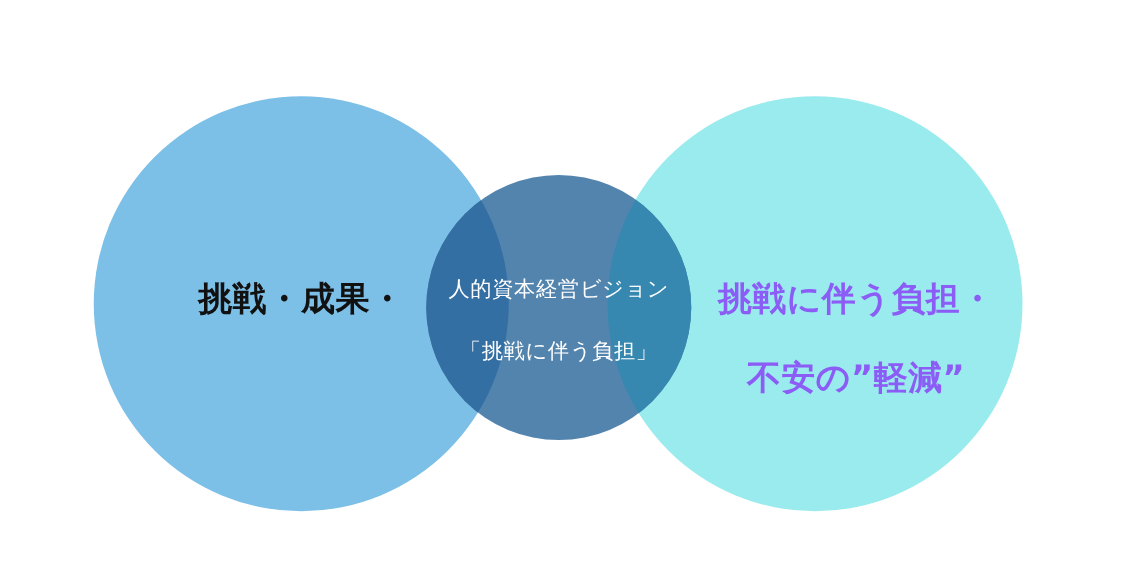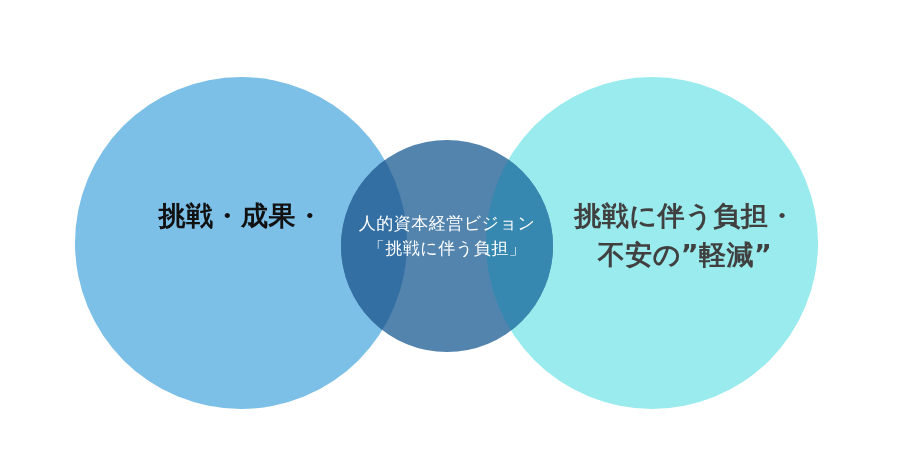--- a/index.html
+++ b/index.html
@@ -51,25 +51,26 @@
     top: 196px;
     width: 290px;
   }
   #label-right {
     left: 540px;
     top: 196px;
     width: 290px;
   }
   #label-center {
     left: 337px;
-    top: 211px;
+    top: 196px;
     width: 220px;
   }
   .label-line {
     display: block;
+    margin-top: 24px;
   }
 </style>
 </head>
 <body>
 
 <div id="venn-diagram">
 
   <svg id="venn-canvas" viewBox="0 0 900 468" xmlns="http://www.w3.org/2000/svg">
     <defs>
       <clipPath id="clip-left">
@@ -102,18 +103,18 @@
 
   <div class="venn-label label-side" id="label-left" style="color: rgb(17, 17, 17);">
     <span class="label-line">挑戦・成果・</span>
   </div>
 
   <div class="venn-label label-center" id="label-center" style="color: rgb(255, 255, 255);">
     <span class="label-line">人的資本経営ビジョン</span>
     <span class="label-line">「挑戦に伴う負担」</span>
   </div>
 
-  <div class="venn-label label-side" id="label-right" style="color: #404040; text-align: center;">
+  <div class="venn-label label-side" id="label-right" style="color: #8b5cf6; text-align: center;">
     <span class="label-line">挑戦に伴う負担・</span>
     <span class="label-line">不安の”軽減”</span>
   </div>
 
 </div>
 
 </body></html>

